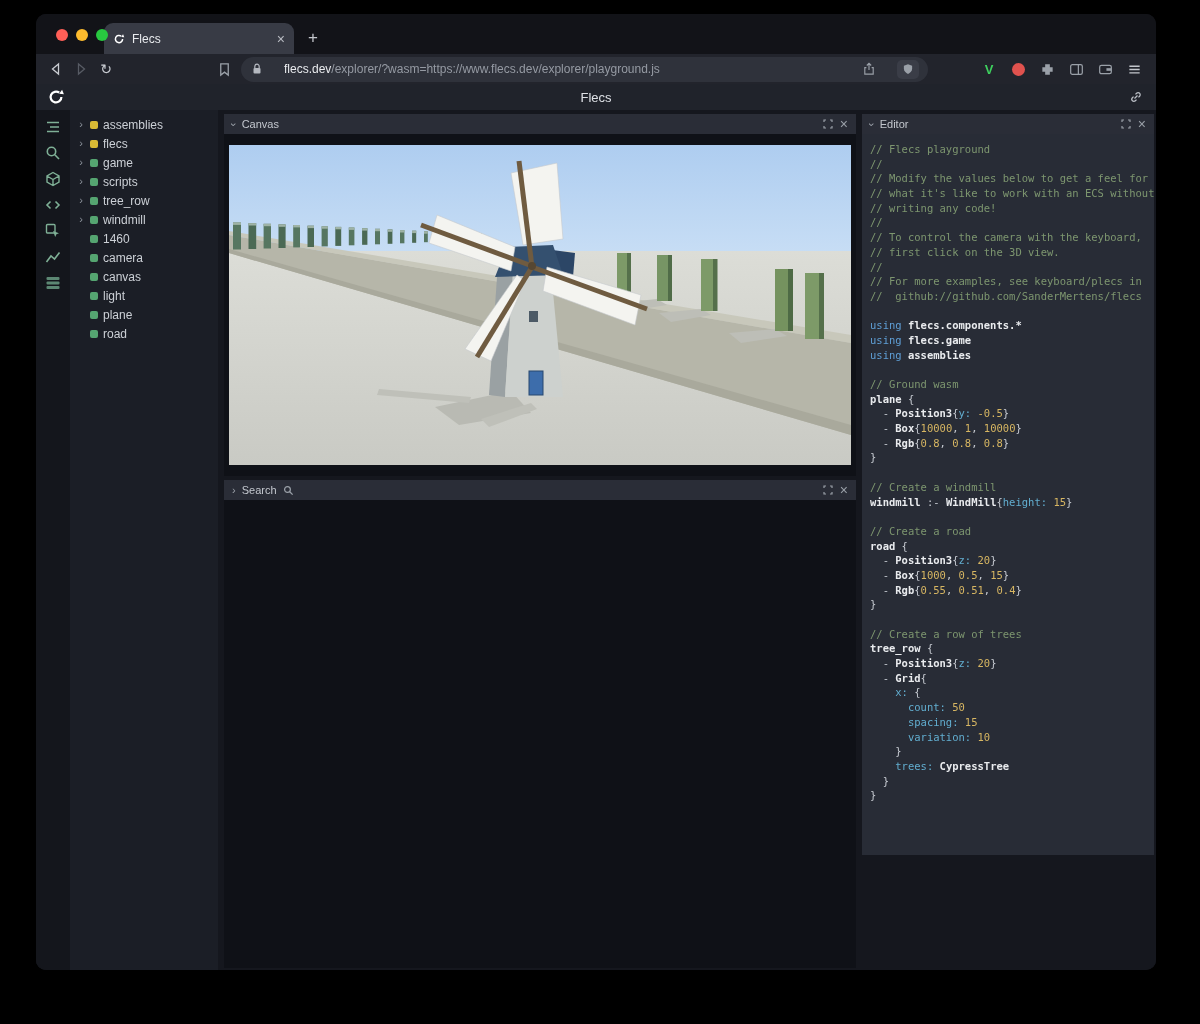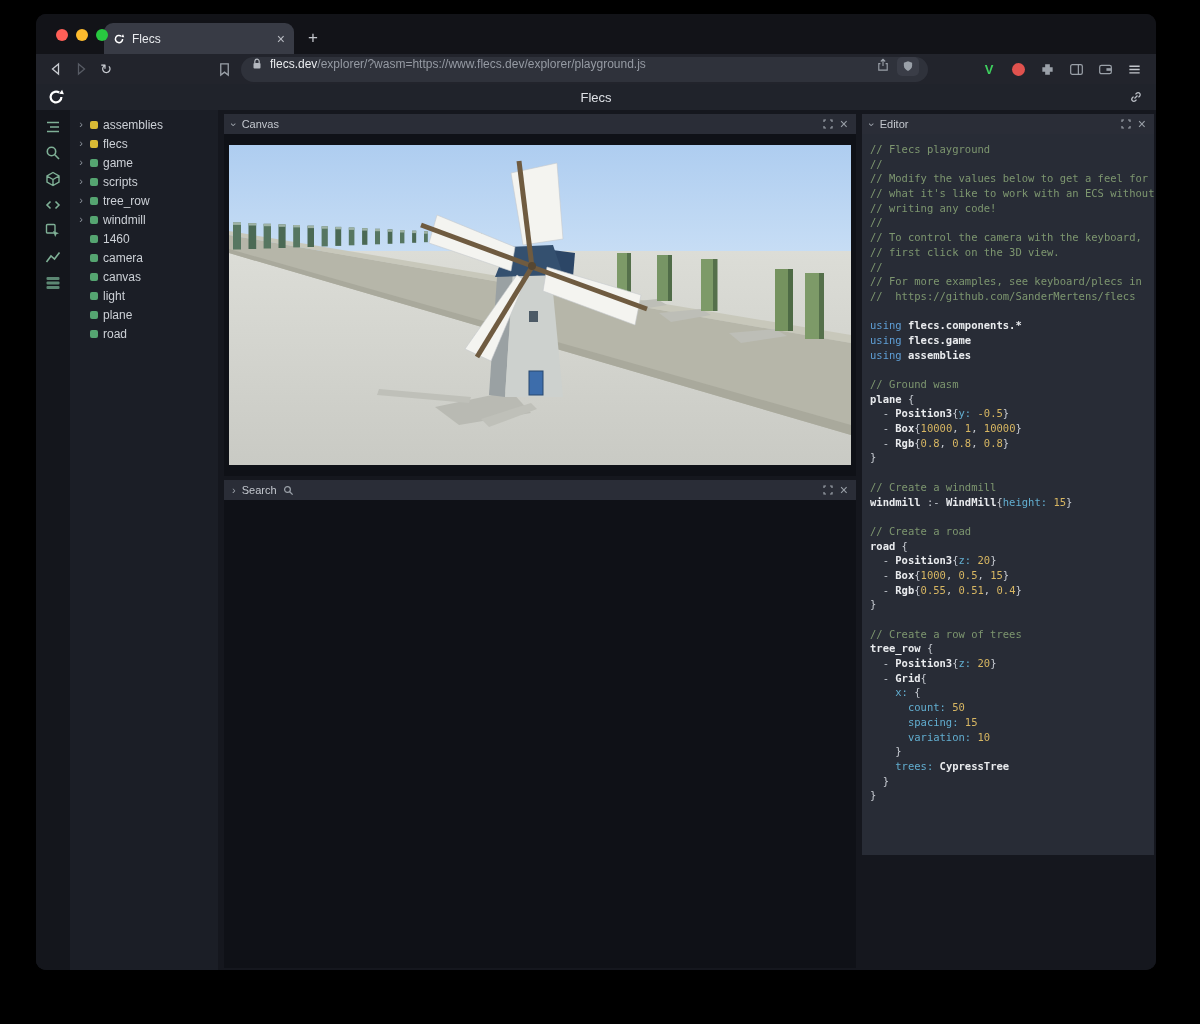--- a/index.html
+++ b/index.html
@@ -18,22 +18,22 @@
   .tab-title{font-size:12px;color:#e8eaed;flex:1;white-space:nowrap;overflow:hidden;}
   .tab-close{color:#b9bcc3;font-size:14px;line-height:1;}
   .newtab{width:26px;height:26px;margin:0 0 3px 6px;color:#c3c6cc;font-size:17px;display:flex;
           align-items:center;justify-content:center;}
 
   
   .navbar{height:30px;background:#22242c;display:flex;align-items:center;padding:0 12px;gap:9px;}
   .nav-ic{width:16px;height:16px;display:flex;align-items:center;justify-content:center;flex:none;}
   .reload-glyph{color:#c9ccd2;font-size:14px;line-height:1;}
   .nav-spacer{width:84px;flex:none;}
-  .urlbar{flex:1;height:25px;background:#2f323b;border-radius:13px;display:flex;align-items:flex-start;
-          padding:0 9px;gap:6px;min-width:0;margin-right:42px;}
+  .urlbar{flex:1;height:25px;background:#2f323b;border-radius:13px;display:flex;align-items:center;
+          padding:0 9px;gap:20px;min-width:0;margin-right:42px;}
   .url-text{font-size:12px;white-space:nowrap;overflow:hidden;text-overflow:ellipsis;min-width:0;flex:1;}
   .url-domain{color:#e9ebee}.url-path{color:#959aa3}
   .shield-btn{width:22px;height:19px;background:#3a3d47;border-radius:5px;display:flex;
               align-items:center;justify-content:center;flex:none;}
   .ext{width:20px;height:20px;display:flex;align-items:center;justify-content:center;flex:none;}
   .v-logo{color:#3ecf5e;font-weight:bold;font-size:13px;}
   .red-dot{width:13px;height:13px;border-radius:50%;background:#e0524e;}
 
   
   .appheader{height:26px;background:#20232b;position:relative;display:flex;align-items:center;}
@@ -436,21 +436,21 @@
           <div class="code-line"><span class="tok-c">// Flecs playground</span></div>
           <div class="code-line"><span class="tok-c">//</span></div>
           <div class="code-line"><span class="tok-c">// Modify the values below to get a feel for</span></div>
           <div class="code-line"><span class="tok-c">// what it's like to work with an ECS without</span></div>
           <div class="code-line"><span class="tok-c">// writing any code!</span></div>
           <div class="code-line"><span class="tok-c">//</span></div>
           <div class="code-line"><span class="tok-c">// To control the camera with the keyboard,</span></div>
           <div class="code-line"><span class="tok-c">// first click on the 3D view.</span></div>
           <div class="code-line"><span class="tok-c">//</span></div>
           <div class="code-line"><span class="tok-c">// For more examples, see keyboard/plecs in</span></div>
-          <div class="code-line"><span class="tok-c">//  https://github.com/SanderMertens/flecs</span></div>
+          <div class="code-line"><span class="tok-c">//  github://github.com/SanderMertens/flecs</span></div>
           <div class="code-line">&nbsp;</div>
           <div class="code-line"><span class="tok-k">using </span><span class="tok-e">flecs.components.*</span></div>
           <div class="code-line"><span class="tok-k">using </span><span class="tok-e">flecs.game</span></div>
           <div class="code-line"><span class="tok-k">using </span><span class="tok-e">assemblies</span></div>
           <div class="code-line">&nbsp;</div>
           <div class="code-line"><span class="tok-c">// Ground wasm</span></div>
           <div class="code-line"><span class="tok-e">plane</span><span class="tok-p"> {</span></div>
           <div class="code-line"><span class="tok-p">  - </span><span class="tok-e">Position3</span><span class="tok-p">{</span><span class="tok-a">y:</span><span class="tok-p"> </span><span class="tok-n">-0.5</span><span class="tok-p">}</span></div>
           <div class="code-line"><span class="tok-p">  - </span><span class="tok-e">Box</span><span class="tok-p">{</span><span class="tok-n">10000</span><span class="tok-p">, </span><span class="tok-n">1</span><span class="tok-p">, </span><span class="tok-n">10000</span><span class="tok-p">}</span></div>
           <div class="code-line"><span class="tok-p">  - </span><span class="tok-e">Rgb</span><span class="tok-p">{</span><span class="tok-n">0.8</span><span class="tok-p">, </span><span class="tok-n">0.8</span><span class="tok-p">, </span><span class="tok-n">0.8</span><span class="tok-p">}</span></div>

